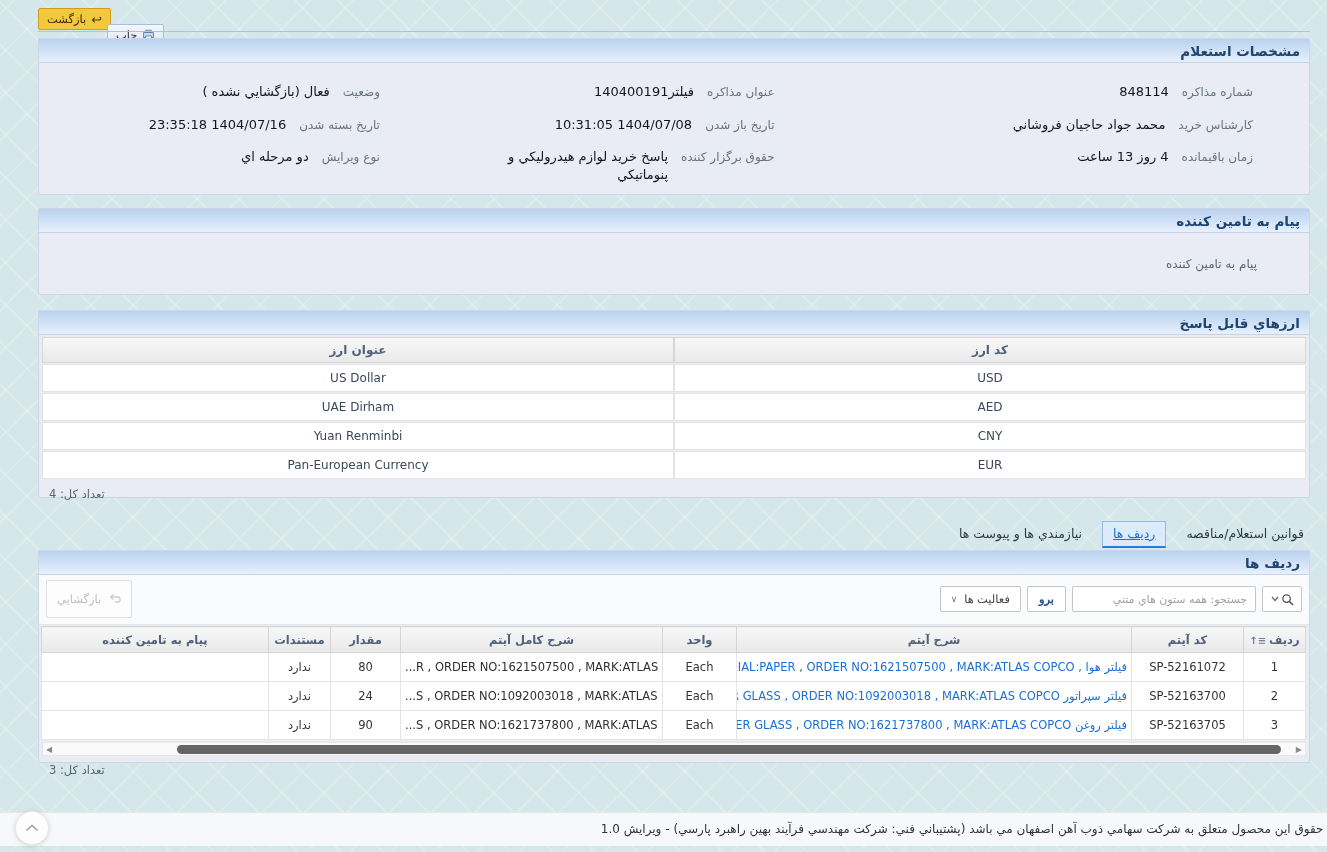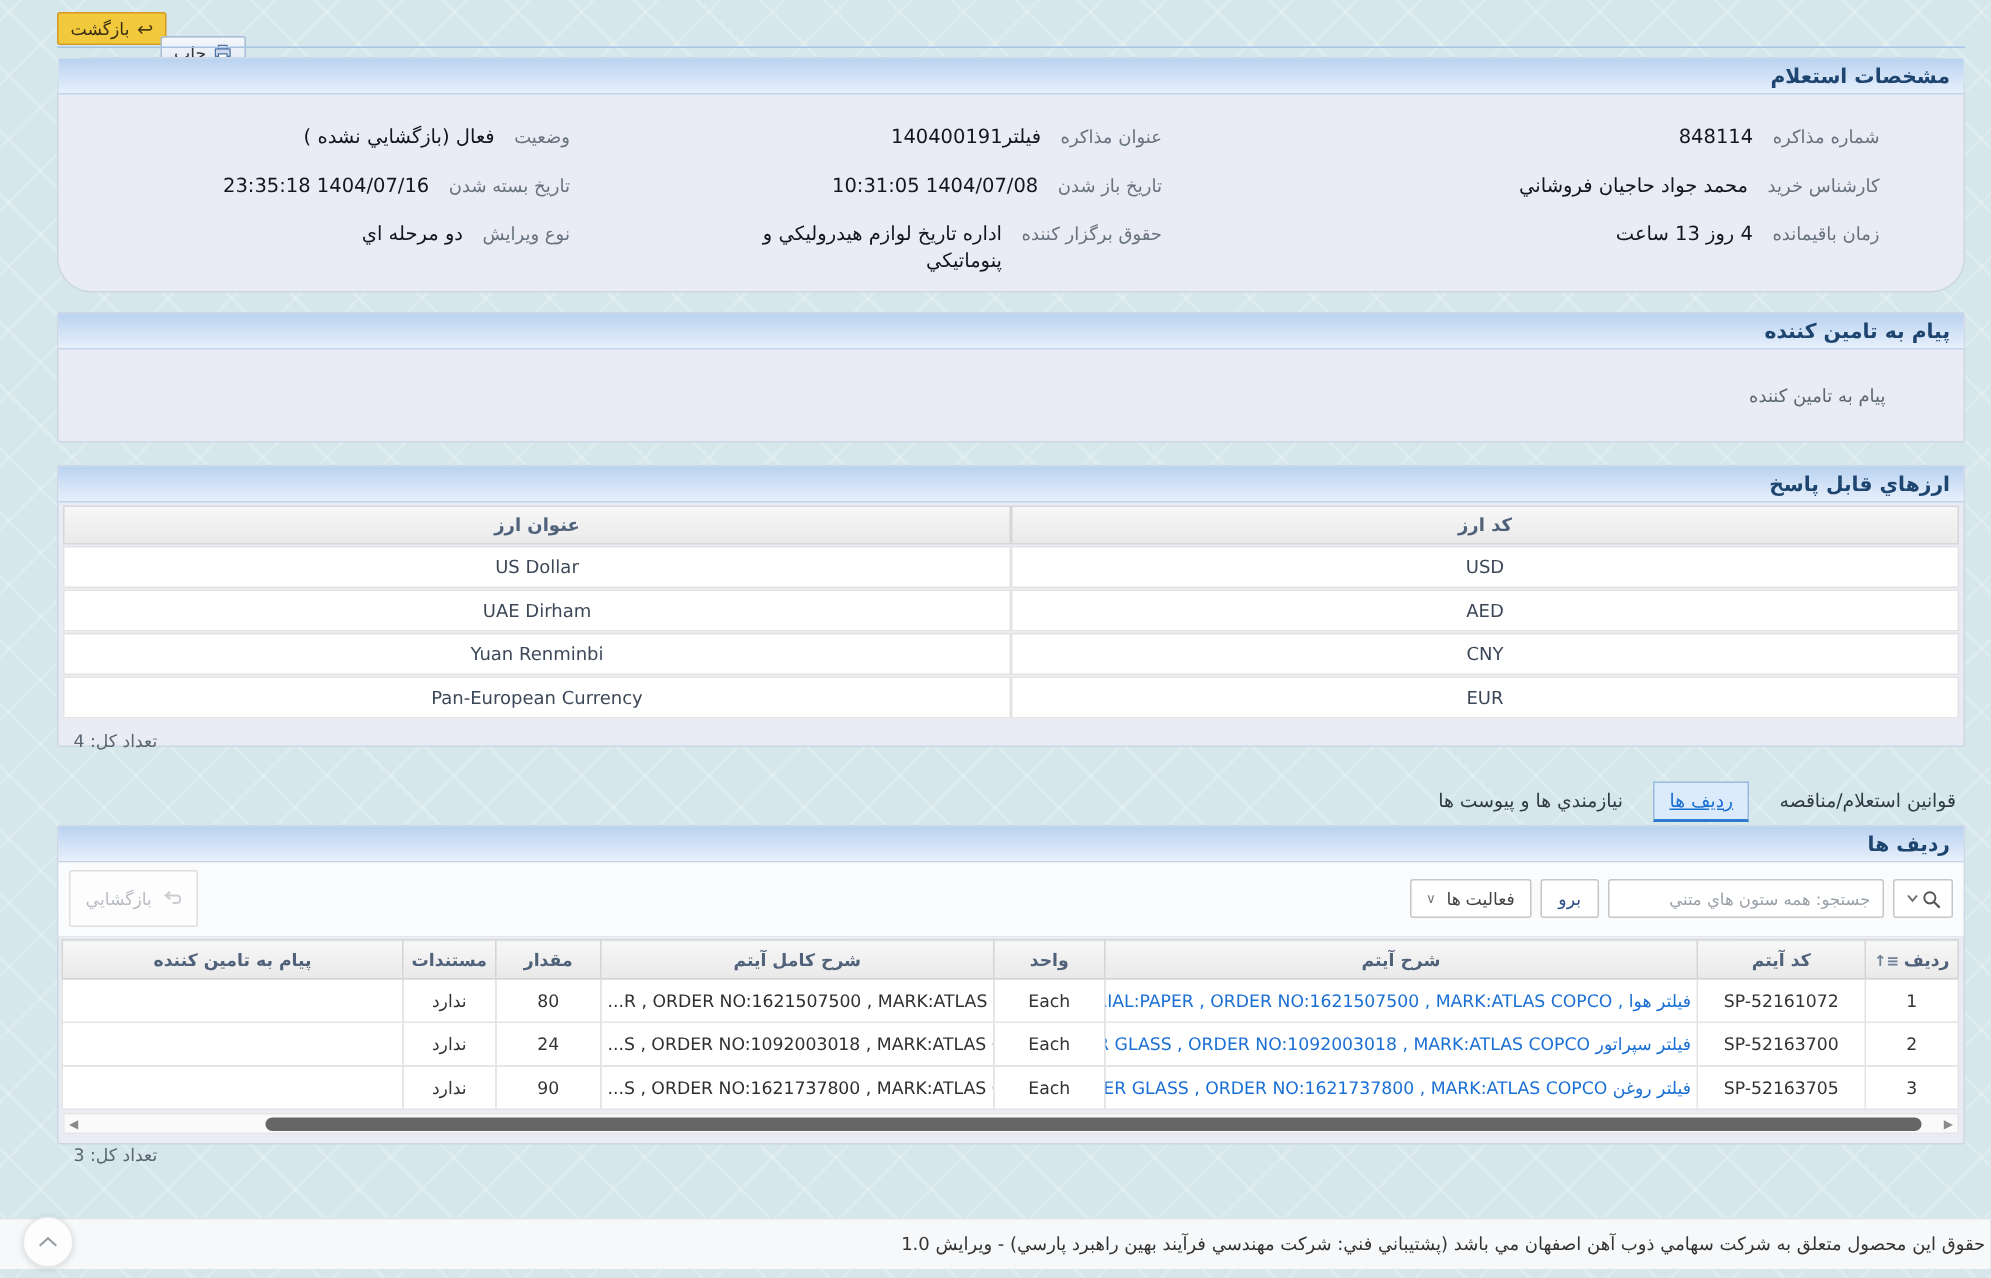--- a/index.html
+++ b/index.html
@@ -22,21 +22,21 @@
   .btn-back { position:absolute; top:8px; left:38px; background:#f2c83d; border:1px solid #d49a25; color:#3a2f12; }
   .btn-back .ic { color:#4a3c10; font-size:13px; line-height:1; }
   .btn-print { position:absolute; top:8px; left:107px; background:linear-gradient(#f4f7fb,#dde7f2); border:1px solid #a9bed6; color:#333;margin-top:16px; }
 
   
   .panel { position:absolute; left:38px; width:1272px; background:#e9ecf4; border:1px solid #ccd6e4; border-radius:2px; }
   .panel-hd { height:24px; background:linear-gradient(#b9d2f0,#e7f0fc); border-bottom:1px solid #c3d4ea;
               display:flex; align-items:center; padding:0 9px; font-size:13.5px; font-weight:600; color:#1d456f; }
 
   
-  #sec-inquiry { top:38px; height:157px;border-radius:23px; }
+  #sec-inquiry { top:38px; height:157px; }
   .inq-grid { display:grid; grid-template-columns:40% 33% 27%; row-gap:15px; padding:20px 56px 0 18px; }
   .field { display:flex; align-items:baseline; gap:13px; }
   .f-label { font-size:12px; color:#68727f; white-space:nowrap; }
   .f-value { font-size:13px; font-weight:normal; color:#14151e; max-width:205px; line-height:1.35; }
 
   
   #sec-msg { top:208px; height:87px; }
   .msg-body { padding:24px 52px 0 0; font-size:12px; color:#5d6673; }
 
   
@@ -58,21 +58,21 @@
   #sec-items { top:550px; height:213px; }
   .items-toolbar { display:flex; justify-content:space-between; align-items:center; padding:5px 7px 6px 7px;
                    background:#fafbfc; border-bottom:1px solid #e3e7ec; }
   .tb-right { display:flex; align-items:center; gap:6px; }
   .search-btn { width:40px; height:26px; background:#fff; border:1px solid #c6c6c6; border-radius:2px;
                 display:flex; align-items:center; justify-content:center; gap:2px; cursor:pointer; }
   .search-input { width:184px; height:26px; border:1px solid #c6c6c6; border-radius:2px; padding:0 8px;
                   font-family:"DejaVu Sans",sans-serif; font-size:11px; color:#333; direction:rtl; }
   .search-input::placeholder { color:#9aa0a8; }
   .go-btn { height:26px; padding:0 11px; background:#fff; border:1px solid #c6c6c6; border-radius:2px;
-            font-size:11.5px; font-weight:400; color:#2d4f8a; cursor:pointer; }
+            font-size:11.5px; font-weight:700; color:#2d4f8a; cursor:pointer; }
   .actions-btn { height:26px; padding:0 10px; background:#fff; border:1px solid #c6c6c6; border-radius:2px;
                  display:flex; align-items:center; gap:7px; font-size:11.5px; color:#444; cursor:pointer; }
   .chev { font-size:9px; color:#777; }
   .reopen-btn { height:38px; padding:0 10px; background:#fdfdfd; border:1px solid #dedede; border-radius:2px;
                 display:flex; align-items:center; gap:6px; font-size:11.5px; color:#b9bec4; cursor:default; }
 
   .items-table { width:1264px; margin:1px 3px 0 3px; border-collapse:collapse; table-layout:fixed; }
   .items-table th { height:26px; background:linear-gradient(#f7f7f7,#e9e9e9); border:1px solid #d5d5d5;
                     font-size:11.5px; font-weight:600; color:#50617a; text-align:center; white-space:nowrap; overflow:hidden; }
   .items-table td { height:29px; background:#fff; border:1px solid #e4e4e4; font-size:11.5px; color:#333;
@@ -140,21 +140,21 @@
     <div class="field">
       <span class="f-label">تاریخ بسته شدن</span>
       <span class="f-value">1404/07/16 23:35:18</span>
     </div>
     <div class="field">
       <span class="f-label">زمان باقیمانده</span>
       <span class="f-value">4 روز 13 ساعت</span>
     </div>
     <div class="field">
       <span class="f-label">حقوق برگزار کننده</span>
-      <span class="f-value">اداره تاریخ لوازم هیدرولیکي و پنوماتیکي</span>
+      <span class="f-value">پاسخ خرید لوازم هیدرولیکي و پنوماتیکي</span>
     </div>
     <div class="field">
       <span class="f-label">نوع ویرایش</span>
       <span class="f-value">دو مرحله اي</span>
     </div>
   </div>
 </section>
 
 <section class="panel" id="sec-msg">
   <div class="panel-hd">پیام به تامین کننده</div>

